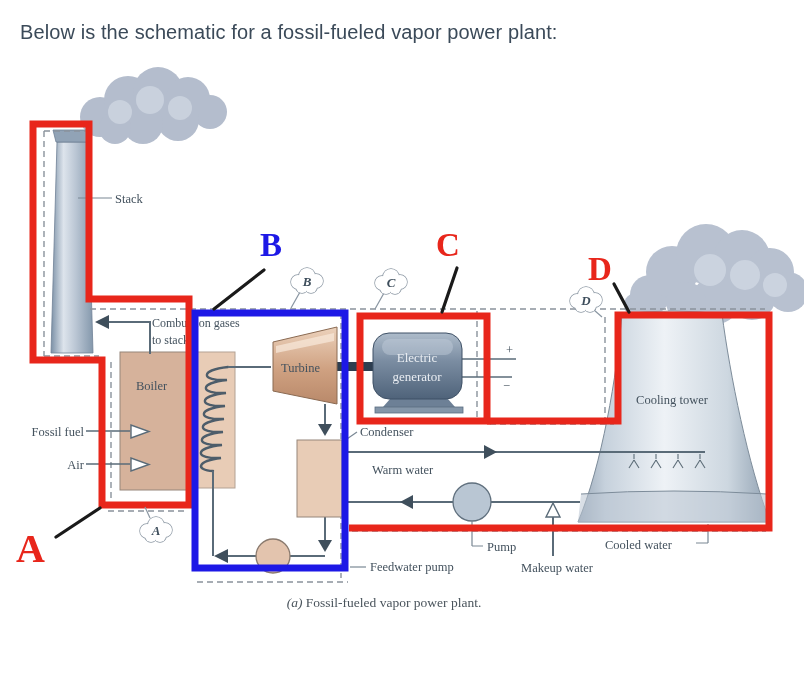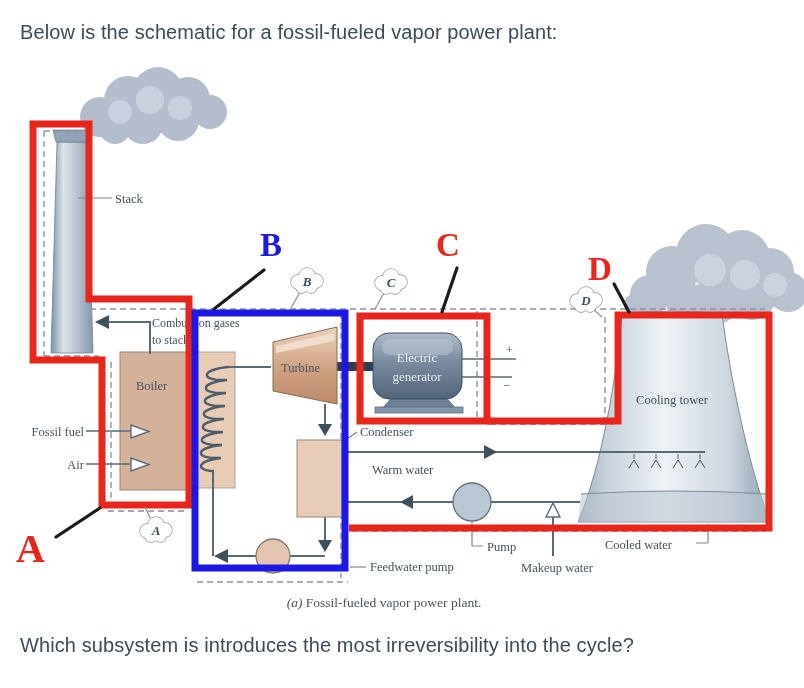--- a/index.html
+++ b/index.html
@@ -280,14 +280,13 @@
       <path d="M 264,270 L 214,309"></path>
       <path d="M 457,268 L 442,312"></path>
       <path d="M 614,284 L 629,312"></path>
     </g>
     <text class="bigletter a" x="16" y="562" fill="#e8261b">A</text>
     <text class="bigletter" x="260" y="256" fill="#1d18e6">B</text>
     <text class="bigletter" x="436" y="256" fill="#e8261b">C</text>
     <text class="bigletter" x="588" y="280" fill="#e8261b">D</text>
   </svg>
 
-  <div class="prompt bottom">Which subsystem is introduces the most irreversibility into the cycle?</div>
 </div>
 
 </body></html>

